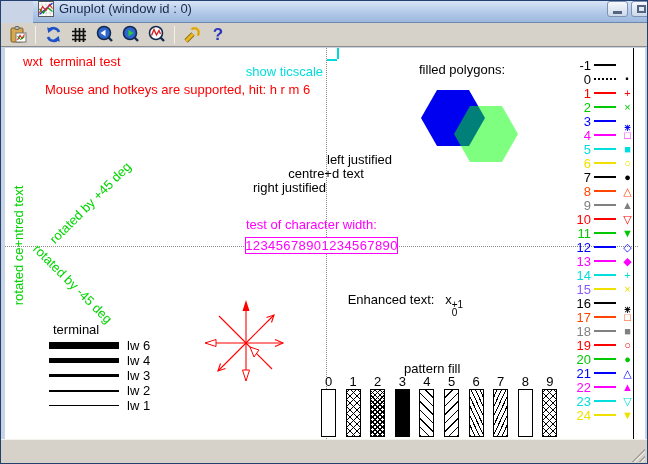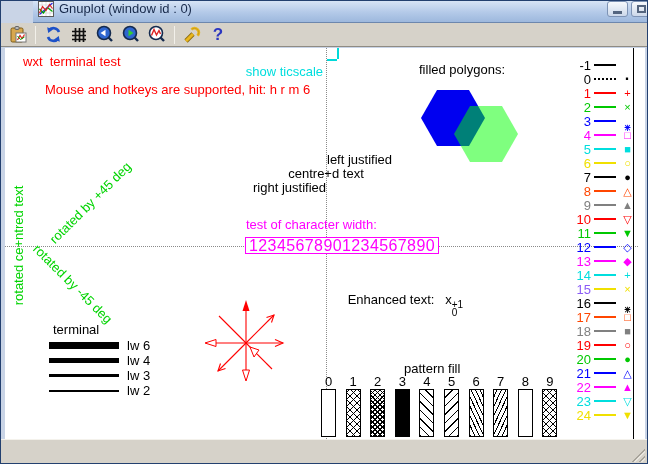--- a/index.html
+++ b/index.html
@@ -26,22 +26,22 @@
   .qmark{font-size:17px;font-weight:bold;color:#2a35c0;line-height:1;}
   
   .canvas{position:absolute;left:4px;top:47px;width:640px;height:391px;background:#fff;overflow:hidden;}
   .abs{position:absolute;line-height:1.15;font-size:13px;color:#000;white-space:pre;}
   .v-axis{position:absolute;left:321px;top:0;height:391px;width:0;border-left:1px dotted #8a8a8a;}
   .h-axis{position:absolute;left:0;top:198px;width:633px;height:0;border-top:1px dotted #8a8a8a;}
   .r-border{position:absolute;left:628px;top:0;width:0;height:391px;border-left:1px solid #000;}
   .tic-major{position:absolute;left:332px;top:0;width:2px;height:11px;background:#00d9d9;}
   .tic-minor{position:absolute;left:322px;top:11px;width:10px;height:2px;background:#00d9d9;}
   .red{color:#ff0000;} .cyan{color:#00dede;} .mag{color:#ff00ff;} .grn{color:#00d400;}
-  .charbox{position:absolute;left:240px;top:189px;width:194px;height:17px;border:1px solid #ff00ff;
-    color:#ff00ff;font-size:16px;display:flex;align-items:center;justify-content:center;letter-spacing:.4px;background:#fff;}
+  .charbox{position:absolute;left:240px;top:189px;width:153px;height:17px;border:1px solid #ff00ff;
+    color:#ff00ff;font-size:13px;display:flex;align-items:center;justify-content:center;letter-spacing:.4px;background:#fff;}
   .rot{transform-origin:50% 50%;text-align:center;}
   .en-stack{display:inline-flex;flex-direction:column;font-size:10px;line-height:8px;vertical-align:-4px;}
   
   .lwrows{position:absolute;left:44px;top:290px;}
   .lw-row{display:flex;align-items:center;height:15px;}
   .lw-line{width:70px;background:#000;flex:0 0 auto;}
   .lw-label{margin-left:8px;font-size:13px;}
   
   .pcol{position:absolute;width:15px;}
   .pnum{font-size:13px;text-align:center;height:14px;line-height:14px;}
@@ -196,20 +196,24 @@
           <div class="lw-line" style="height: 4.5px;"></div>
           <span class="lw-label">lw 4</span>
         </div>
         <div class="lw-row">
           <div class="lw-line" style="height: 3.5px;"></div>
           <span class="lw-label">lw 3</span>
         </div>
         <div class="lw-row">
           <div class="lw-line" style="height: 2px;"></div>
           <span class="lw-label">lw 2</span>
+        </div>
+        <div class="lw-row">
+          <div class="lw-line" style="height: 1px;"></div>
+          <span class="lw-label">lw 1</span>
         </div>
       </div>
 
     <svg class="abs" style="left:185px;top:245px;" width="112" height="95" viewBox="0 0 112 95">
       <g stroke="#ff0000" stroke-width="1.1" fill="none">
         <line x1="56" y1="50" x2="56" y2="15"></line>
         <line x1="56" y1="50" x2="84" y2="22"></line>
         <line x1="56" y1="50" x2="93" y2="50"></line>
         <line x1="56" y1="50" x2="82" y2="76"></line>
         <line x1="56" y1="50" x2="56" y2="80"></line>

